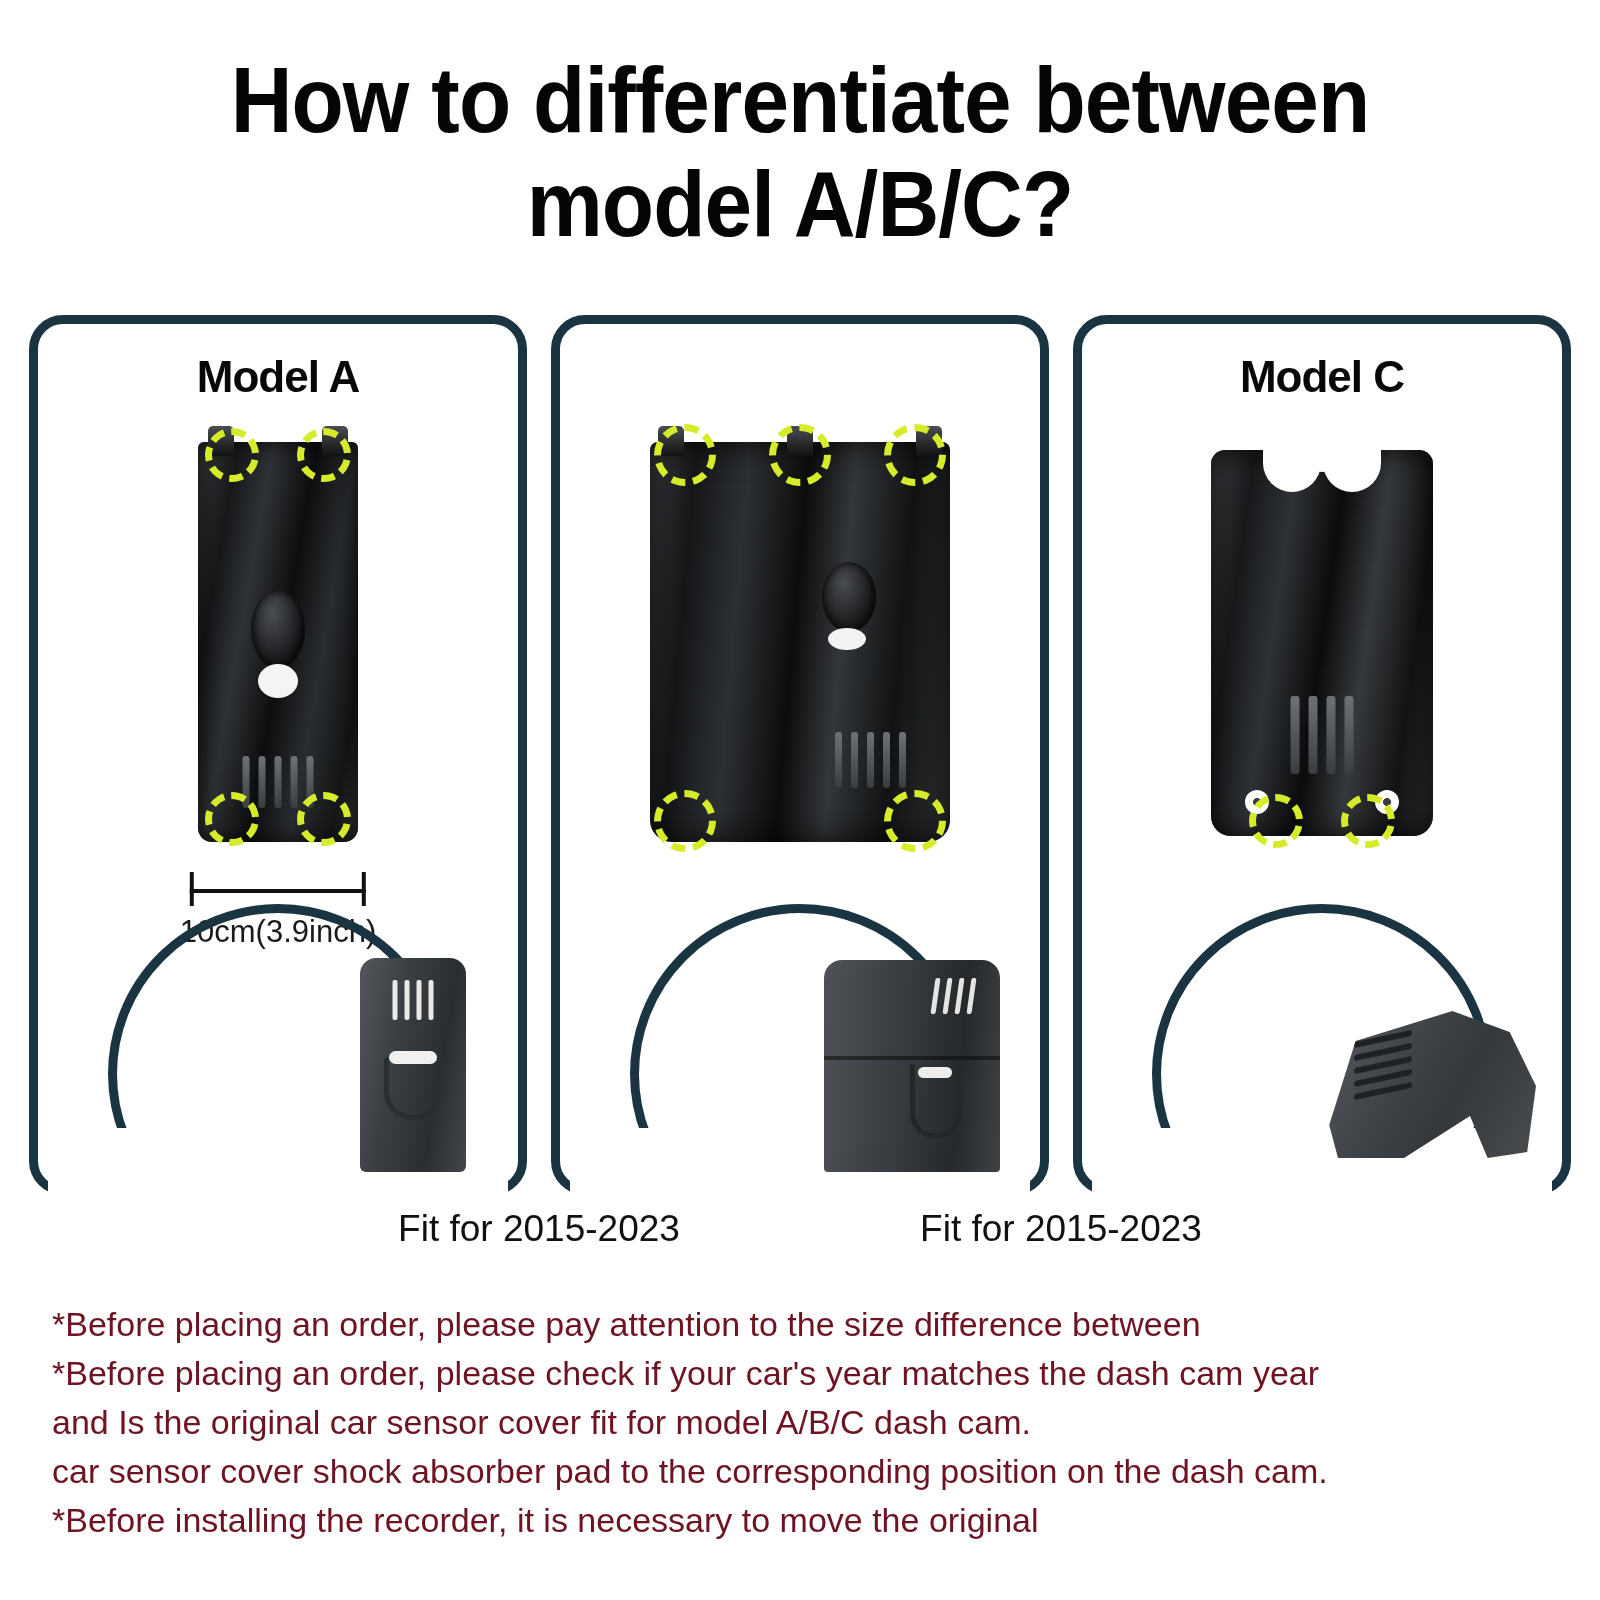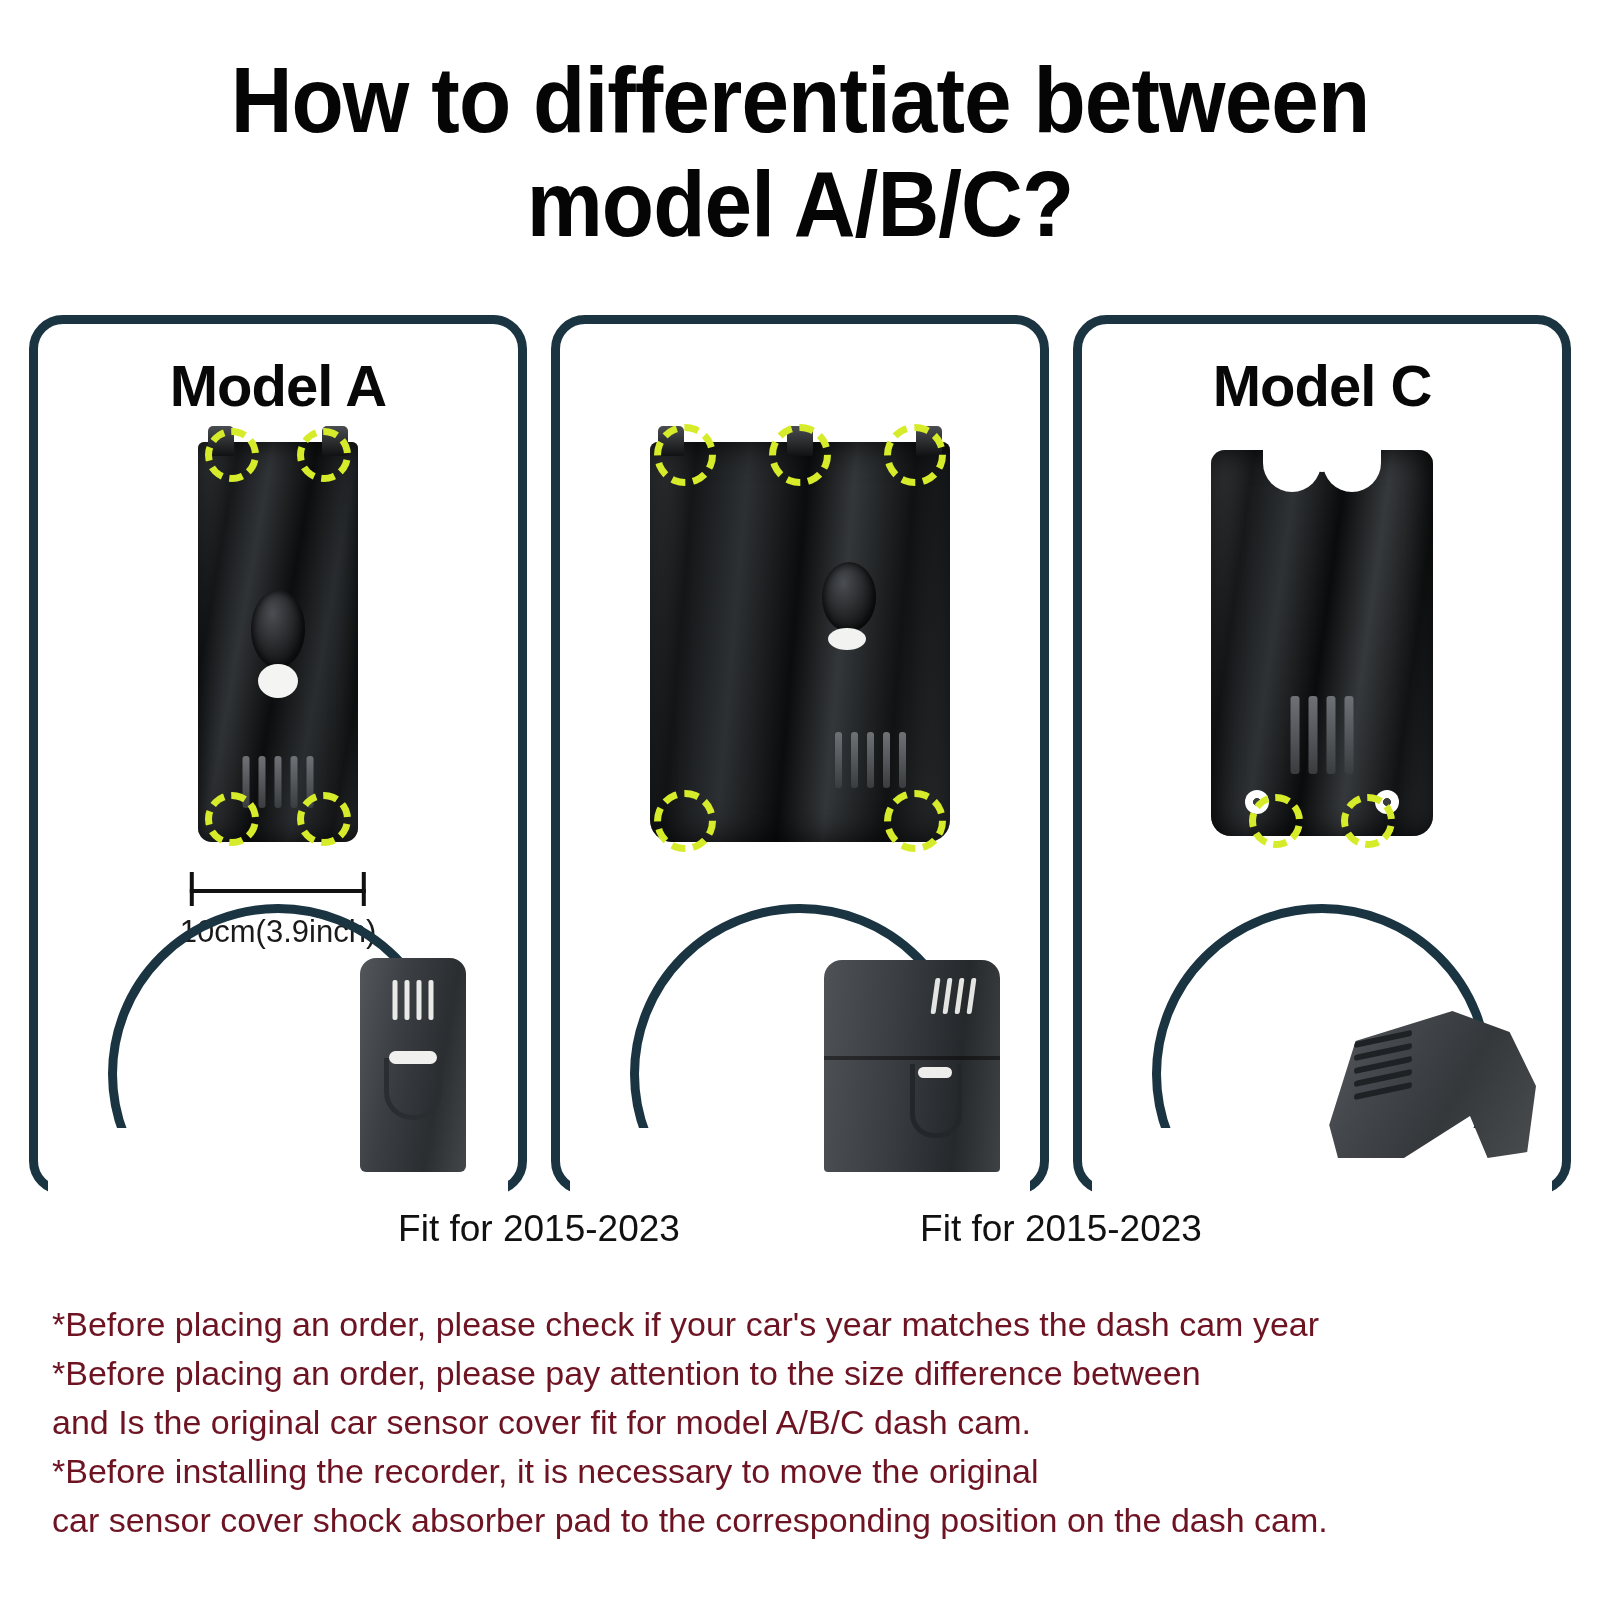--- a/index.html
+++ b/index.html
@@ -49,21 +49,21 @@
     background: #ffffff;
     overflow: visible;
   }
 
   .card-heading {
     position: absolute;
     top: 28px;
     left: 0;
     width: 100%;
     text-align: center;
-    font-size: 58px;
+    font-size: 44px;
     font-weight: bold;
     color: #080808;
     letter-spacing: -1px;
   }
 
   
   .photo-area {
     position: absolute;
     top: 110px;
     left: 0;
@@ -466,18 +466,18 @@
   </div>
 
 </div>
 
 <div class="fit-row">
   <div class="fit-cell">Fit for  2015-2023</div>
   <div class="fit-cell">Fit for 2015-2023</div>
 </div>
 
 <div class="notes">
+  <p>*Before placing an order, please pay attention to the size difference between</p>
   <p>*Before placing an order, please check if your car's year matches the dash cam year</p>
-  <p>*Before placing an order, please pay attention to the size difference between</p>
   <p>and Is the original car sensor cover fit for model A/B/C dash cam.</p>
+  <p>car sensor cover shock absorber pad to the corresponding position on the dash cam.</p>
   <p>*Before installing the recorder, it is necessary to move the  original</p>
-  <p>car sensor cover shock absorber pad to the corresponding position on the dash cam.</p>
 </div>
 
 </body></html>

